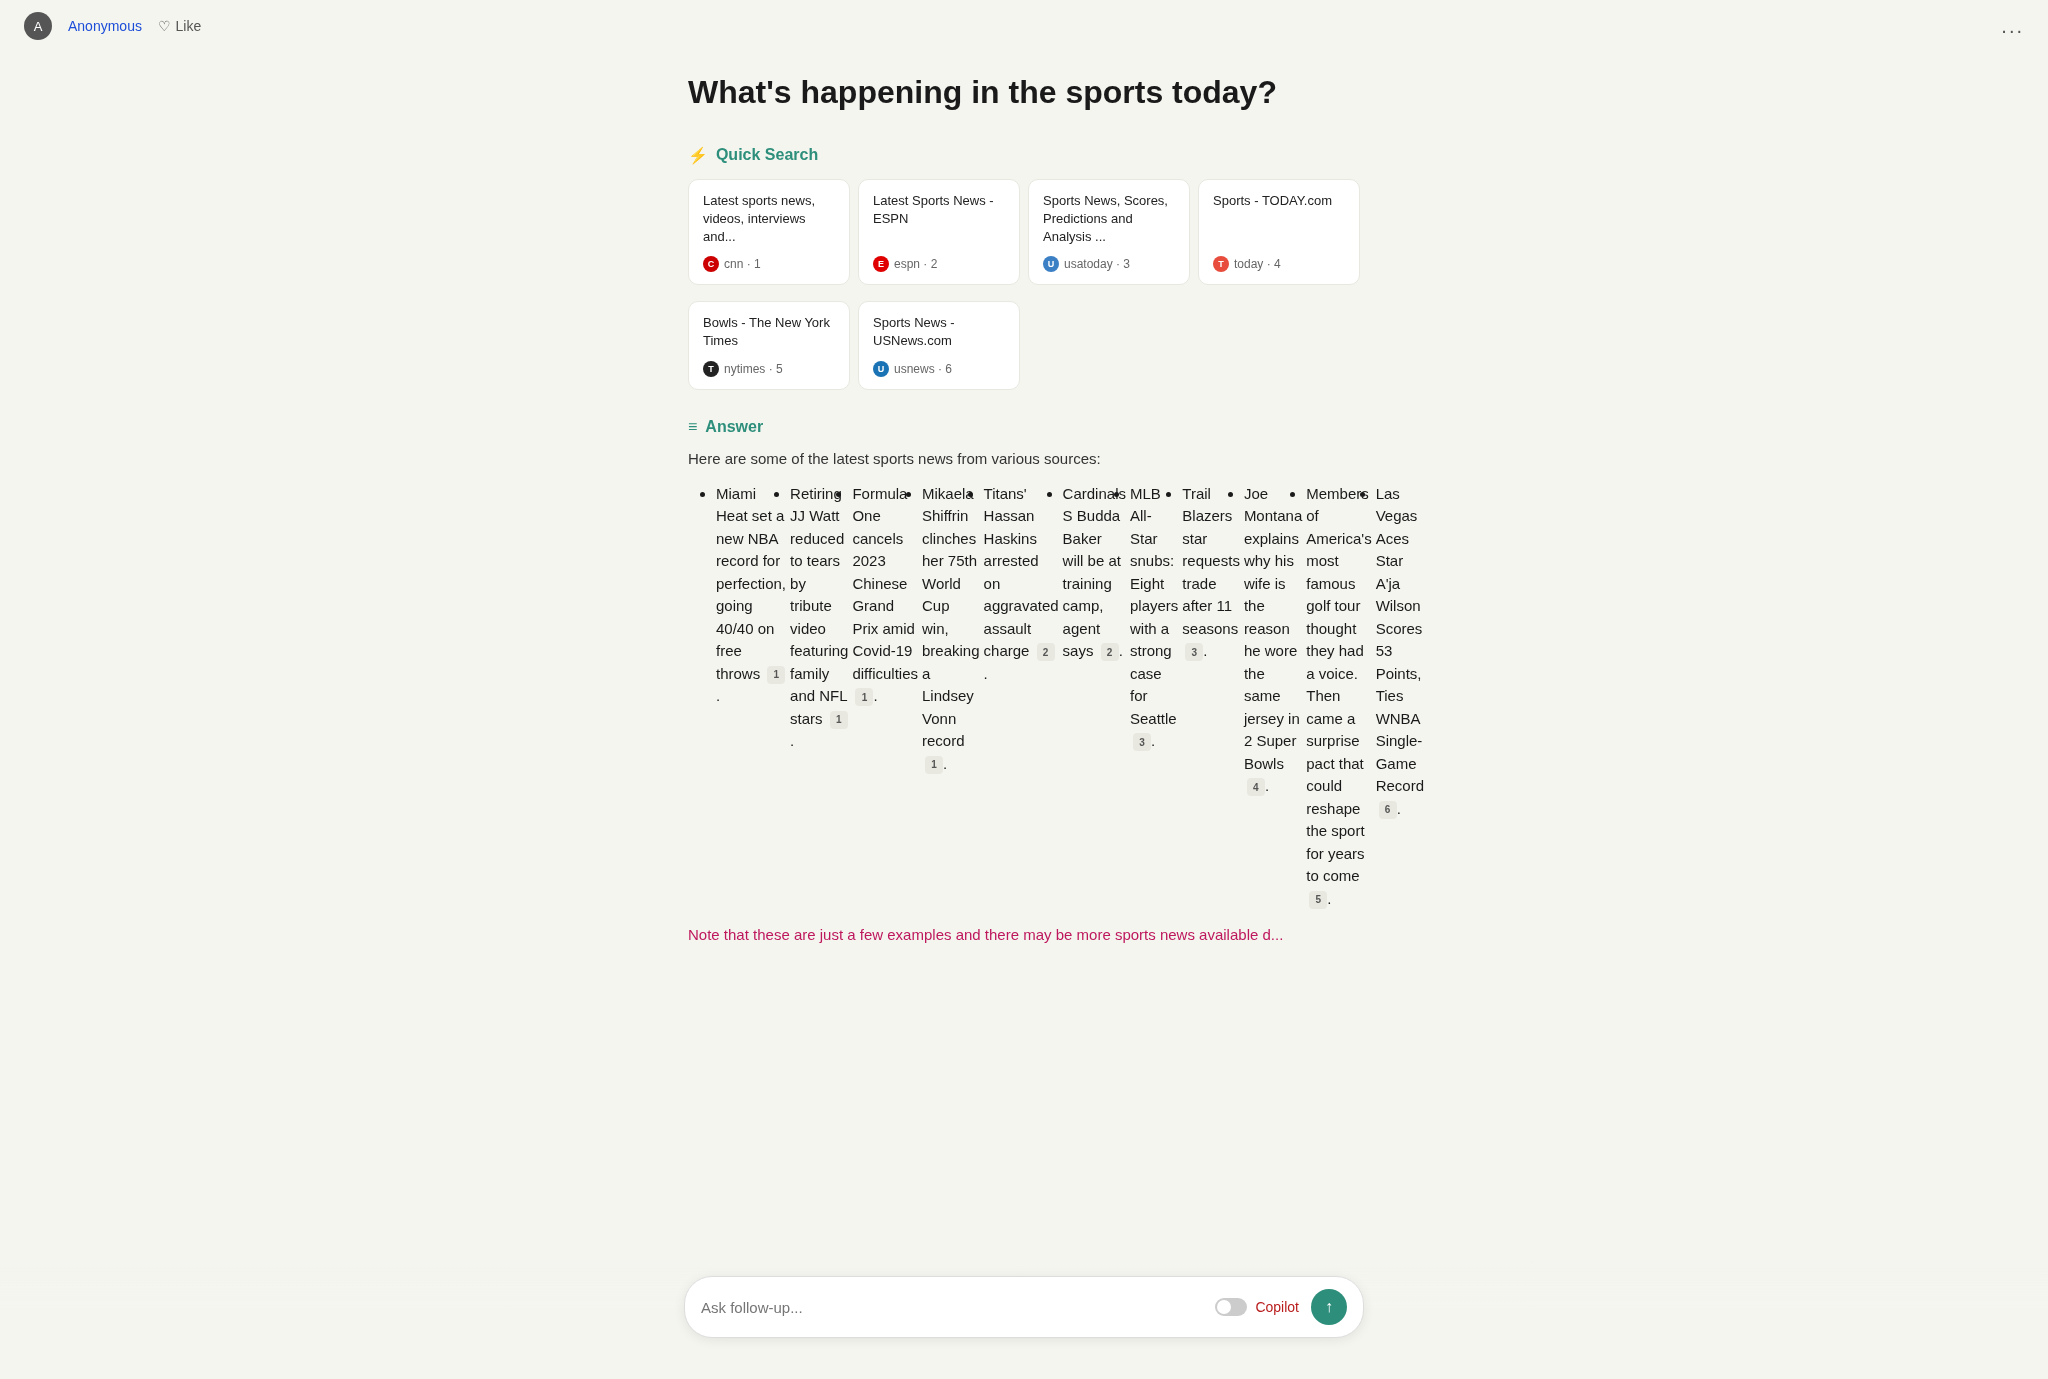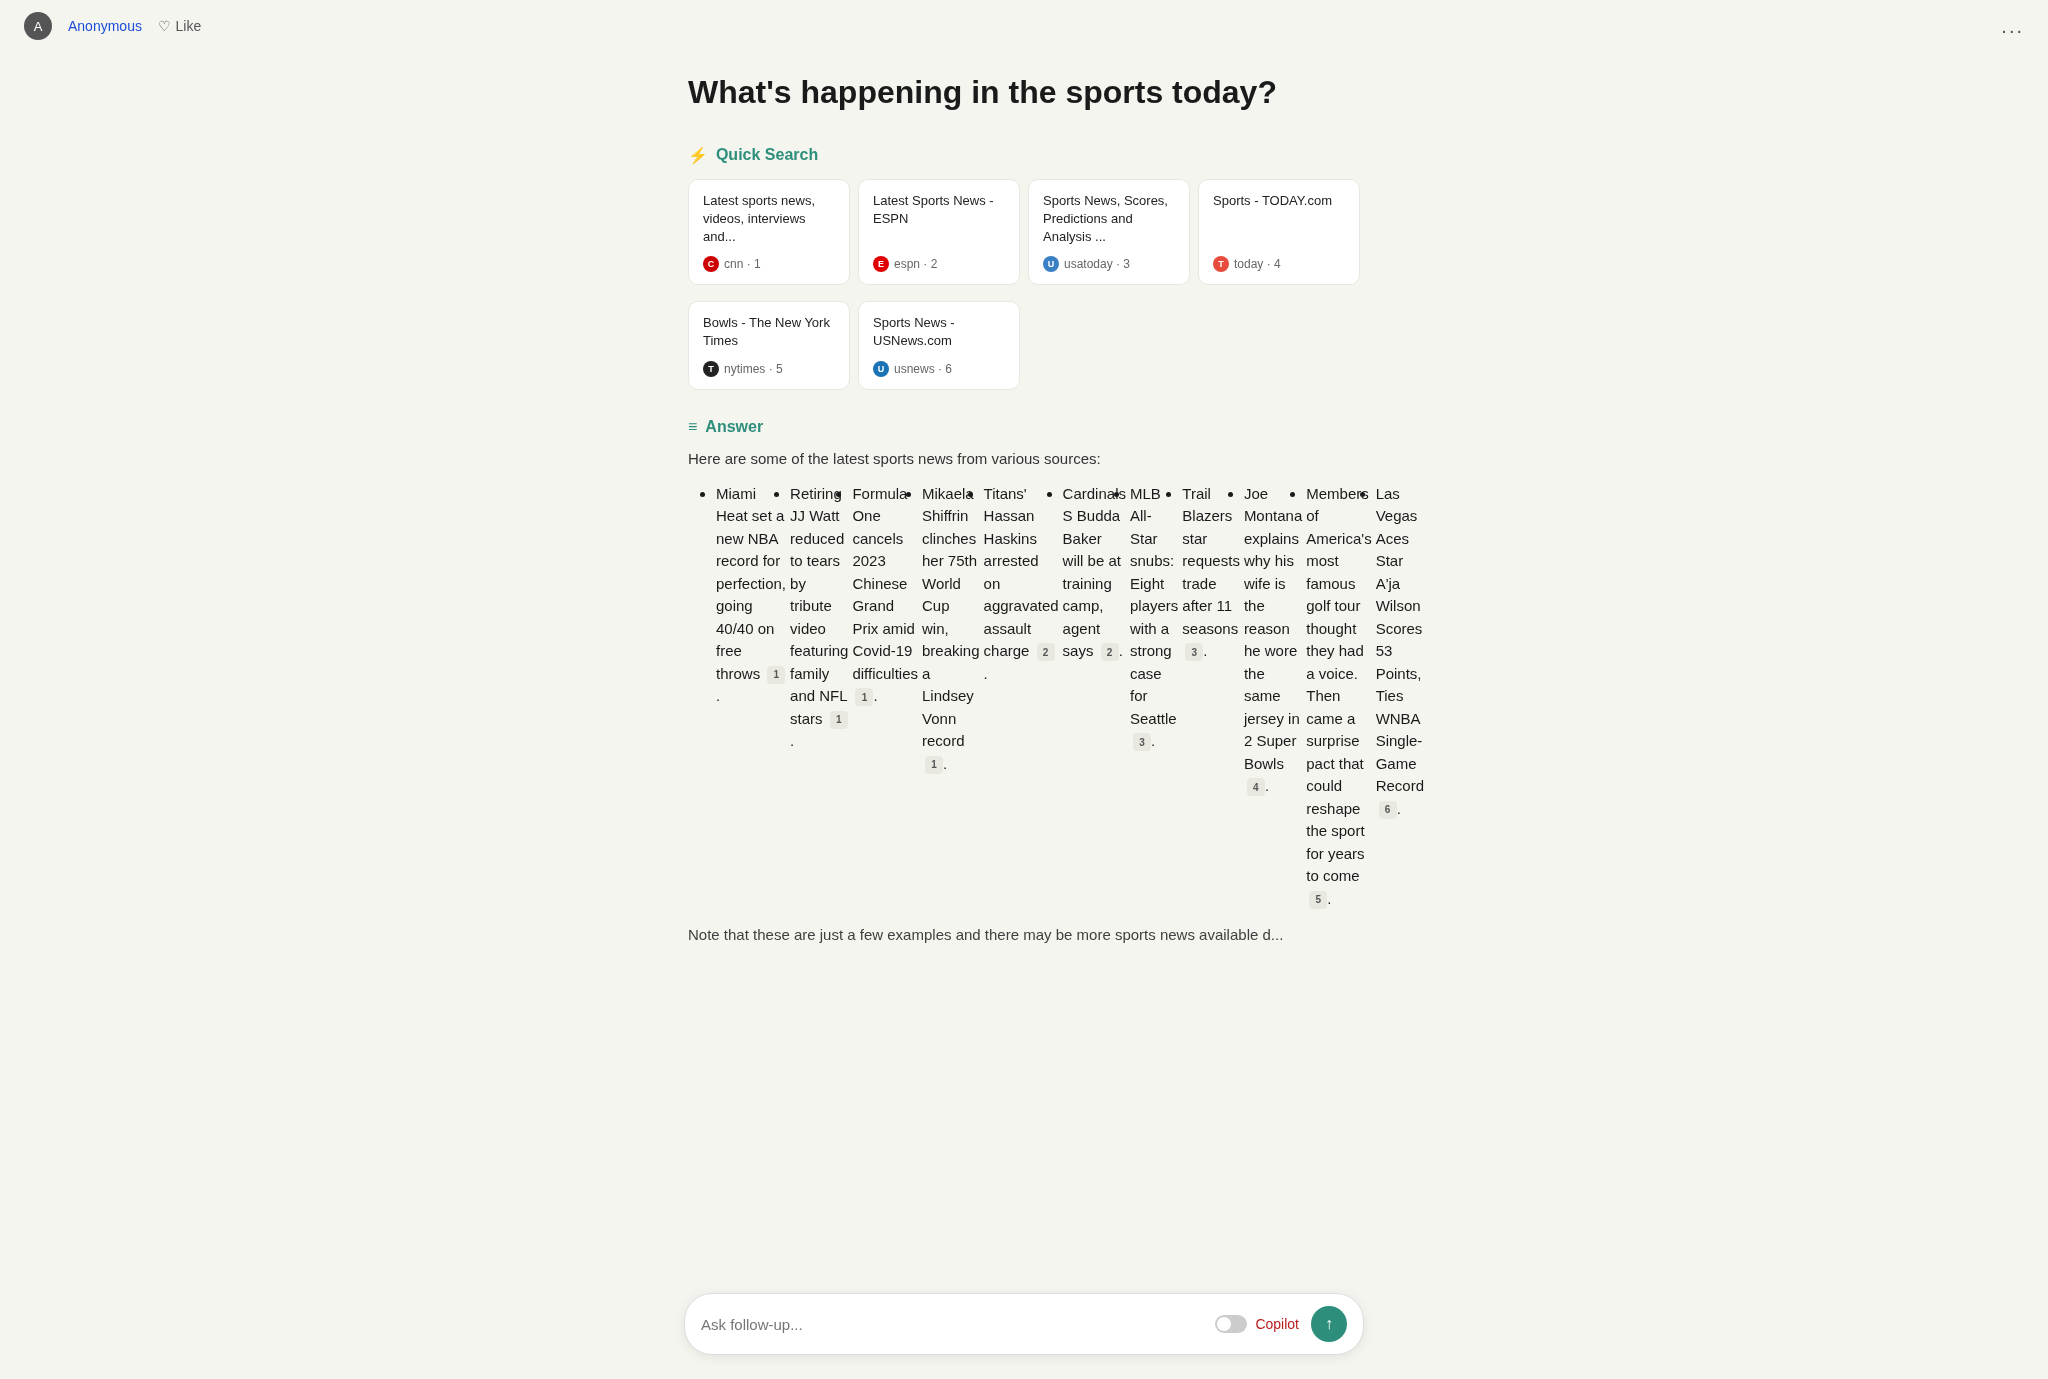--- a/index.html
+++ b/index.html
@@ -177,33 +177,33 @@
       background: #e8e8e0;
       border-radius: 4px;
       font-size: 10px;
       color: #555;
       font-weight: 600;
       margin-left: 3px;
       vertical-align: middle;
     }
     .note-text {
       font-size: 15px;
-      color: #404040;
+      color: #be185d;
       margin-top: 16px;
     }
 
     
     .bottom-bar {
       position: fixed;
       bottom: 0;
       left: 0;
       right: 0;
       display: flex;
       justify-content: center;
-      padding: 16px 24px 24px;
+      padding: 16px 24px 41px;
       background: linear-gradient(transparent, #f5f5f0 40%);
     }
     .input-container {
       width: 100%;
       max-width: 680px;
       background: #fff;
       border-radius: 28px;
       border: 1px solid #ddd;
       display: flex;
       align-items: center;

